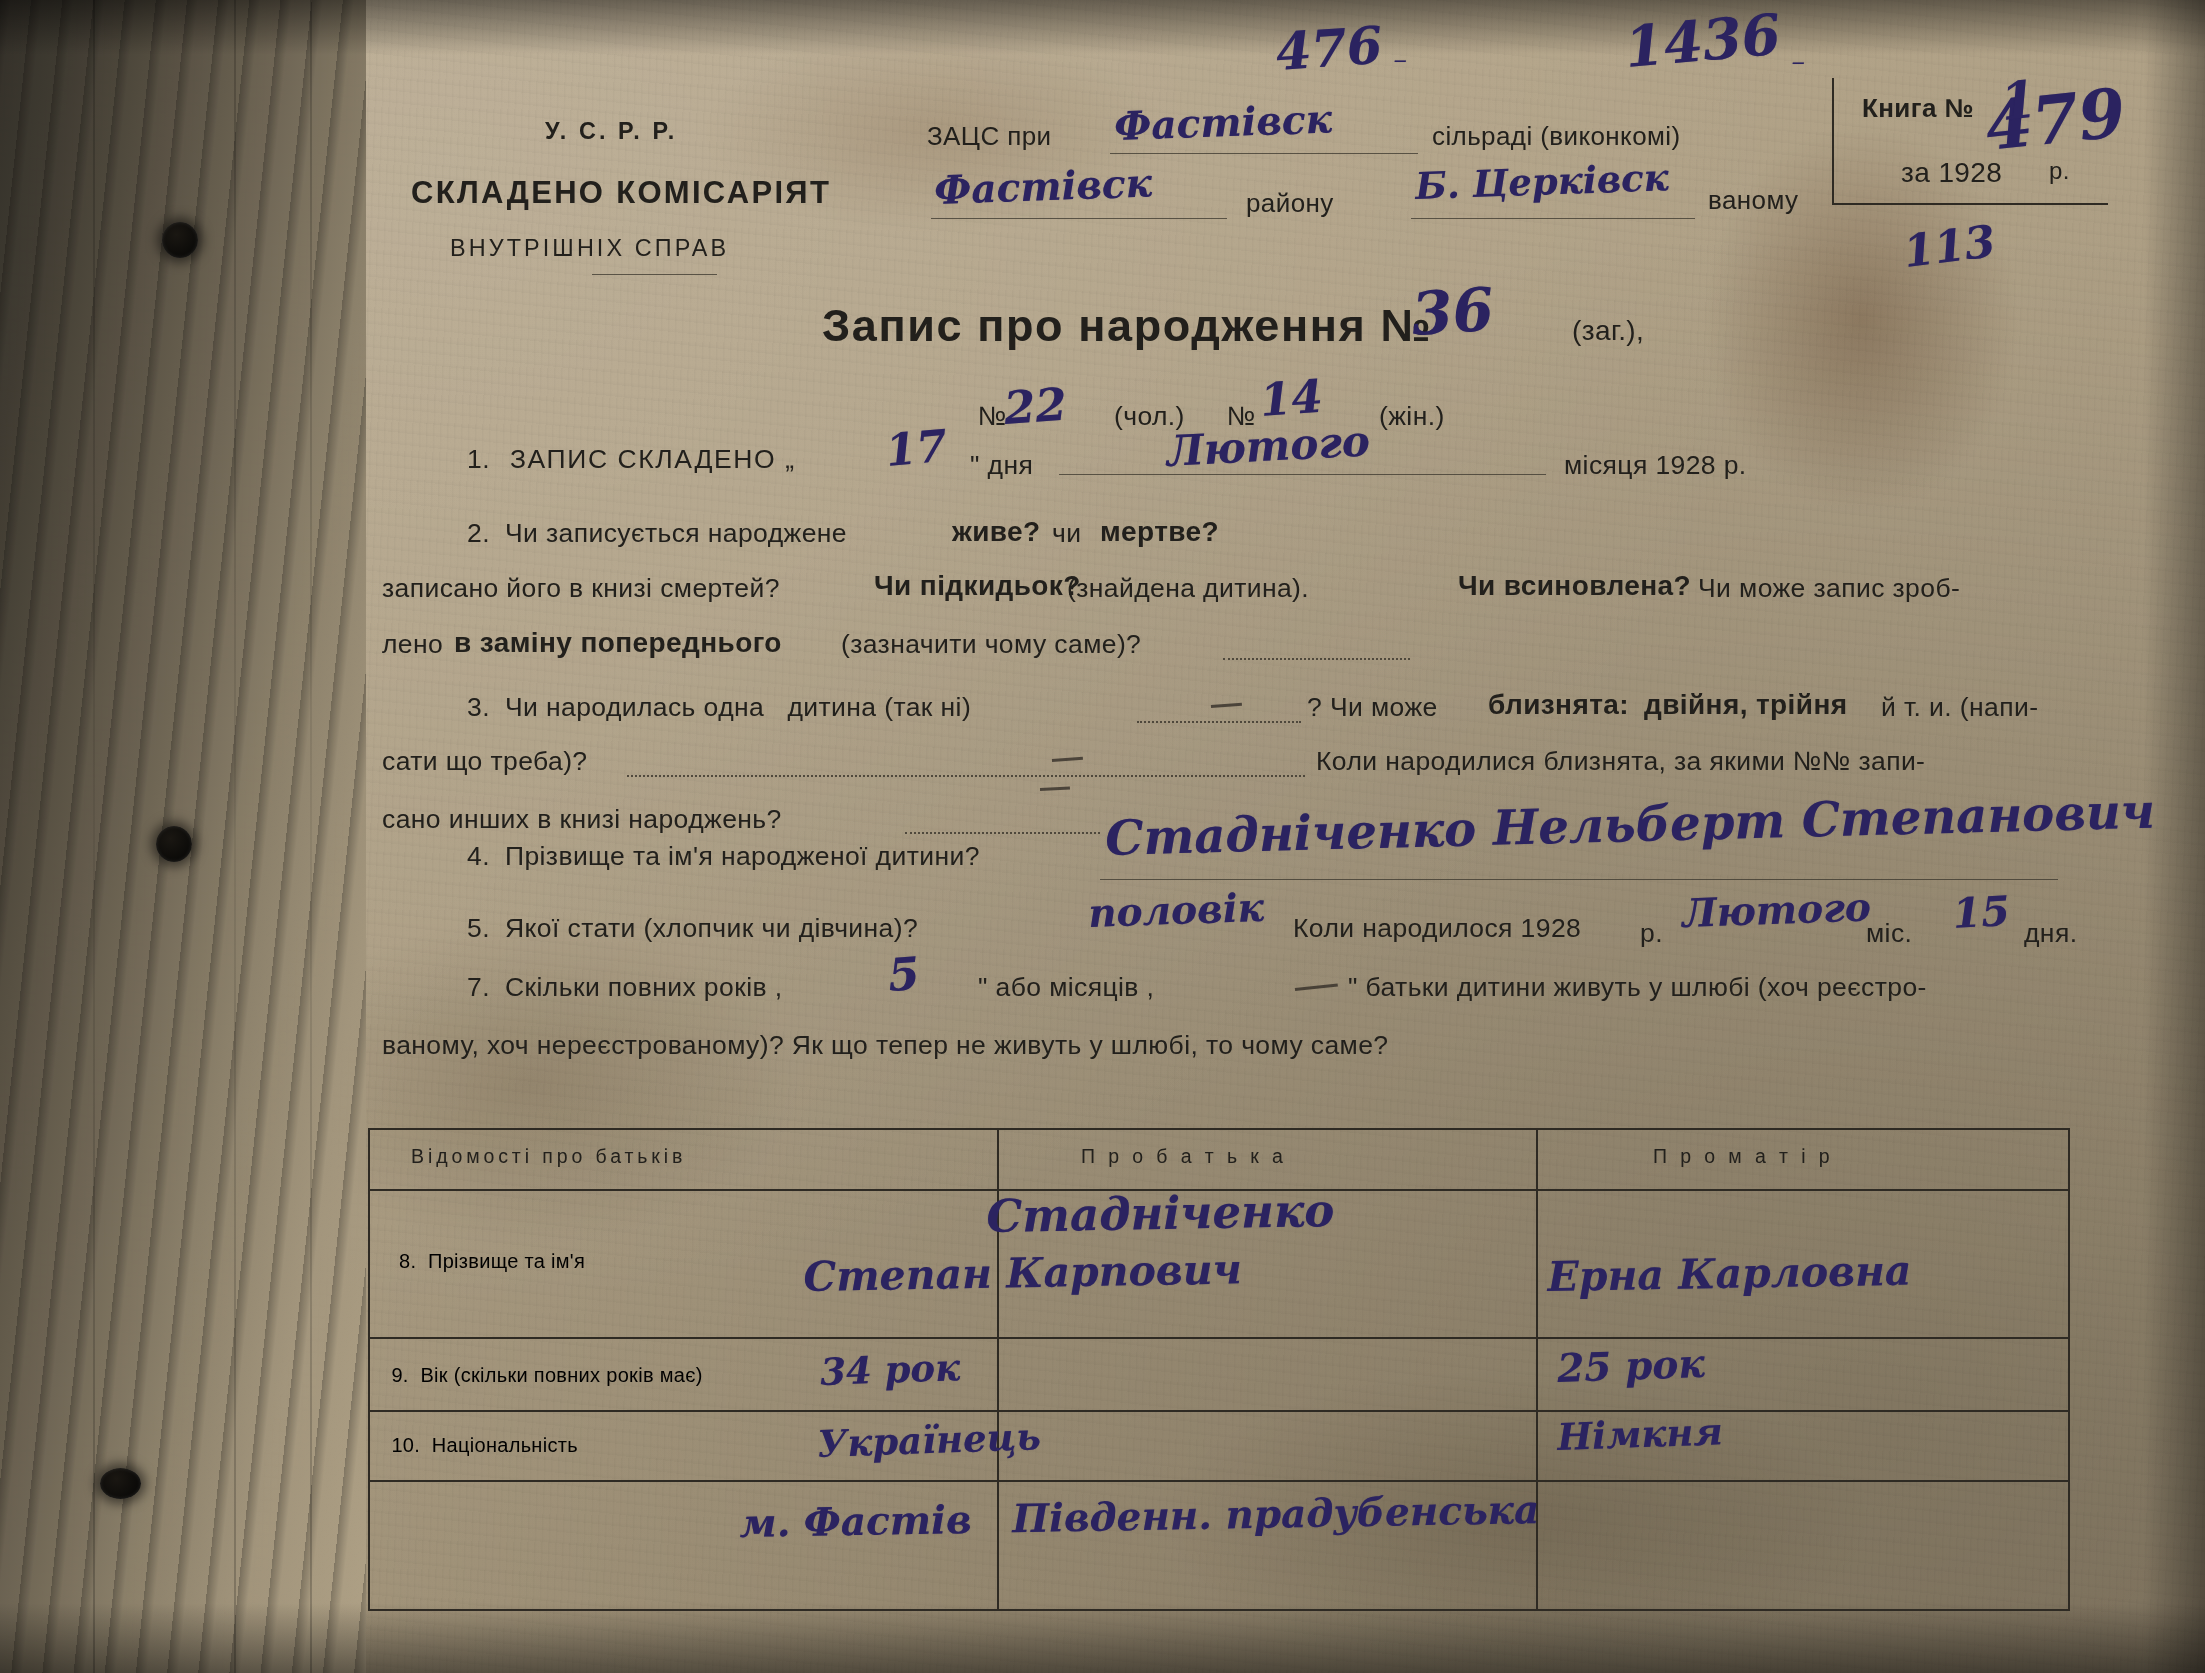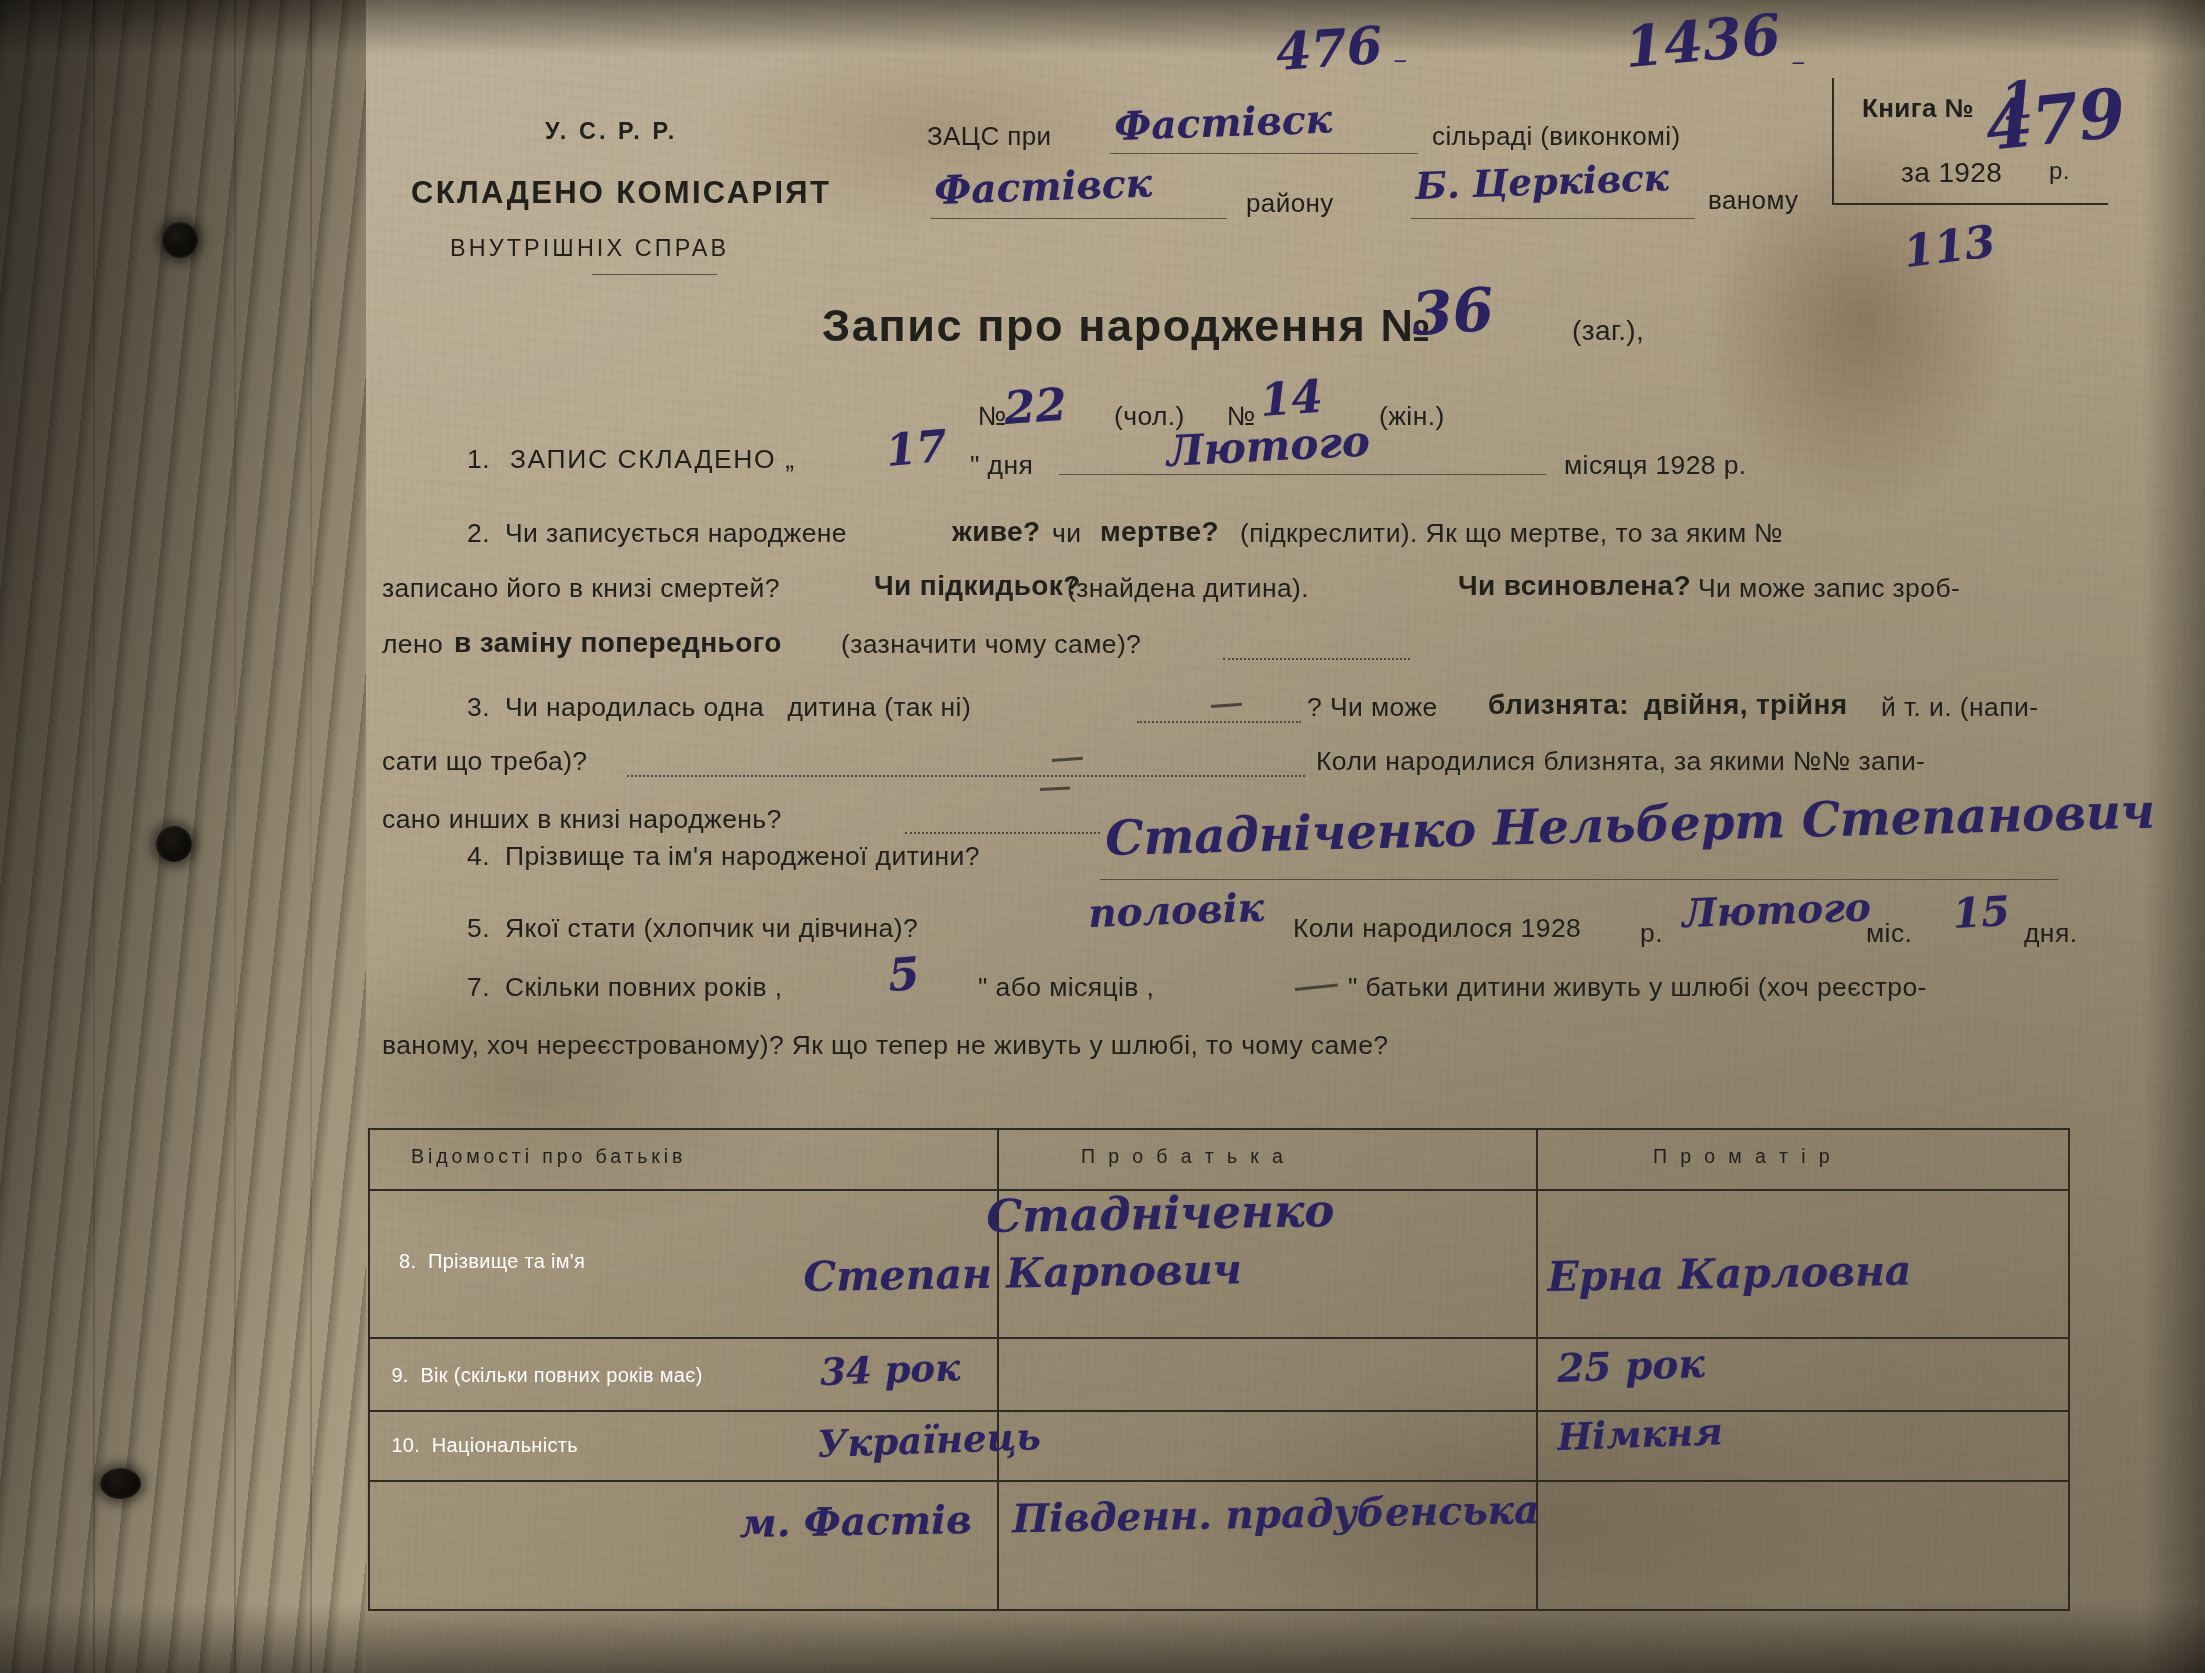--- a/index.html
+++ b/index.html
@@ -149,21 +149,21 @@
   .cellhdr {
     position: absolute;
     font-family: "Liberation Sans", sans-serif;
     color: #22201c;
     letter-spacing: 3.9px;
     font-size: 19.5px;
   }
   .celllbl {
     position: absolute;
     font-family: "Liberation Sans", sans-serif;
-    color: #ffffff;
+    color: #000000;
     font-size: 20px;
     letter-spacing: 0.3px;
     line-height: 31px;
     white-space: pre;
   }
   .scratch {
     position:absolute;
     height: 3.1px;
     background: rgba(45,40,35,0.75);
     transform-origin: left center;
@@ -238,21 +238,20 @@
   <div class="pr" style="left:970px; top:450px; font-size:26.5px;">" дня</div>
   <div class="solidline" style="left:1059px; top:474px; width:487px;"></div>
   <div class="hw" style="left:1168px; top:427px; font-size:42px; transform:rotate(-3deg);">Лютого</div>
   <div class="pr" style="left:1564px; top:450px; font-size:26.5px;">місяця 1928 р.</div>
 
   <div class="pr" style="left:467px; top:518px; font-size:26.5px;">2.</div>
   <div class="pr" style="left:505px; top:518px; font-size:26.5px;">Чи записується народжене</div>
   <div class="pr bold" style="left:952px; top:516px; font-size:28px;">живе?</div>
   <div class="pr" style="left:1052px; top:518px; font-size:26.5px;">чи</div>
   <div class="pr bold" style="left:1100px; top:516px; font-size:28px;">мертве?</div>
-  <div class="pr" style="left:1240px; top:518px; font-size:26.5px;">(підкреслити). Як що мертве, то за яким №</div>
 
   <div class="pr" style="left:382px; top:573px; font-size:26.5px;">записано його в книзі смертей?</div>
   <div class="pr bold" style="left:874px; top:570px; font-size:28px;">Чи підкидьок?</div>
   <div class="pr" style="left:1067px; top:573px; font-size:26.5px;">(знайдена дитина).</div>
   <div class="pr bold" style="left:1458px; top:570px; font-size:28px;">Чи всиновлена?</div>
   <div class="pr" style="left:1698px; top:573px; font-size:26.5px;">Чи може запис зроб-</div>
 
   <div class="pr" style="left:382px; top:629px; font-size:26.5px;">лено</div>
   <div class="pr bold" style="left:454px; top:627px; font-size:28px;">в заміну попереднього</div>
   <div class="pr" style="left:841px; top:629px; font-size:26.5px;">(зазначити чому саме)?</div>

